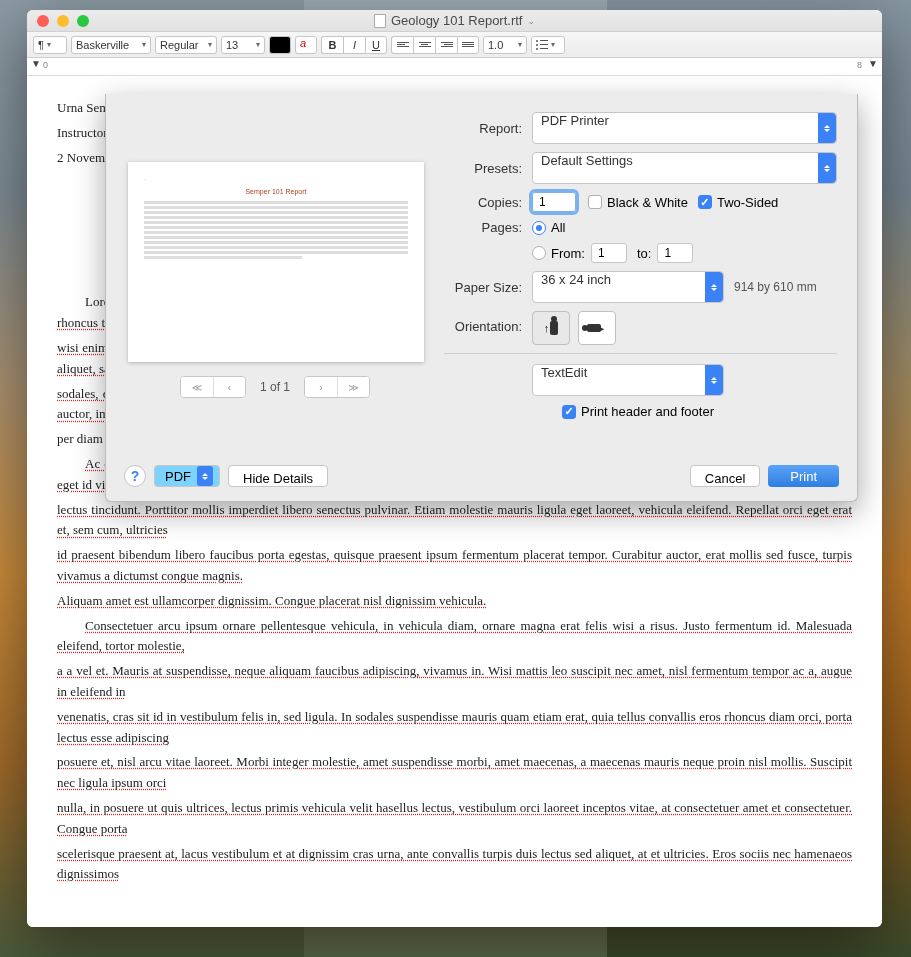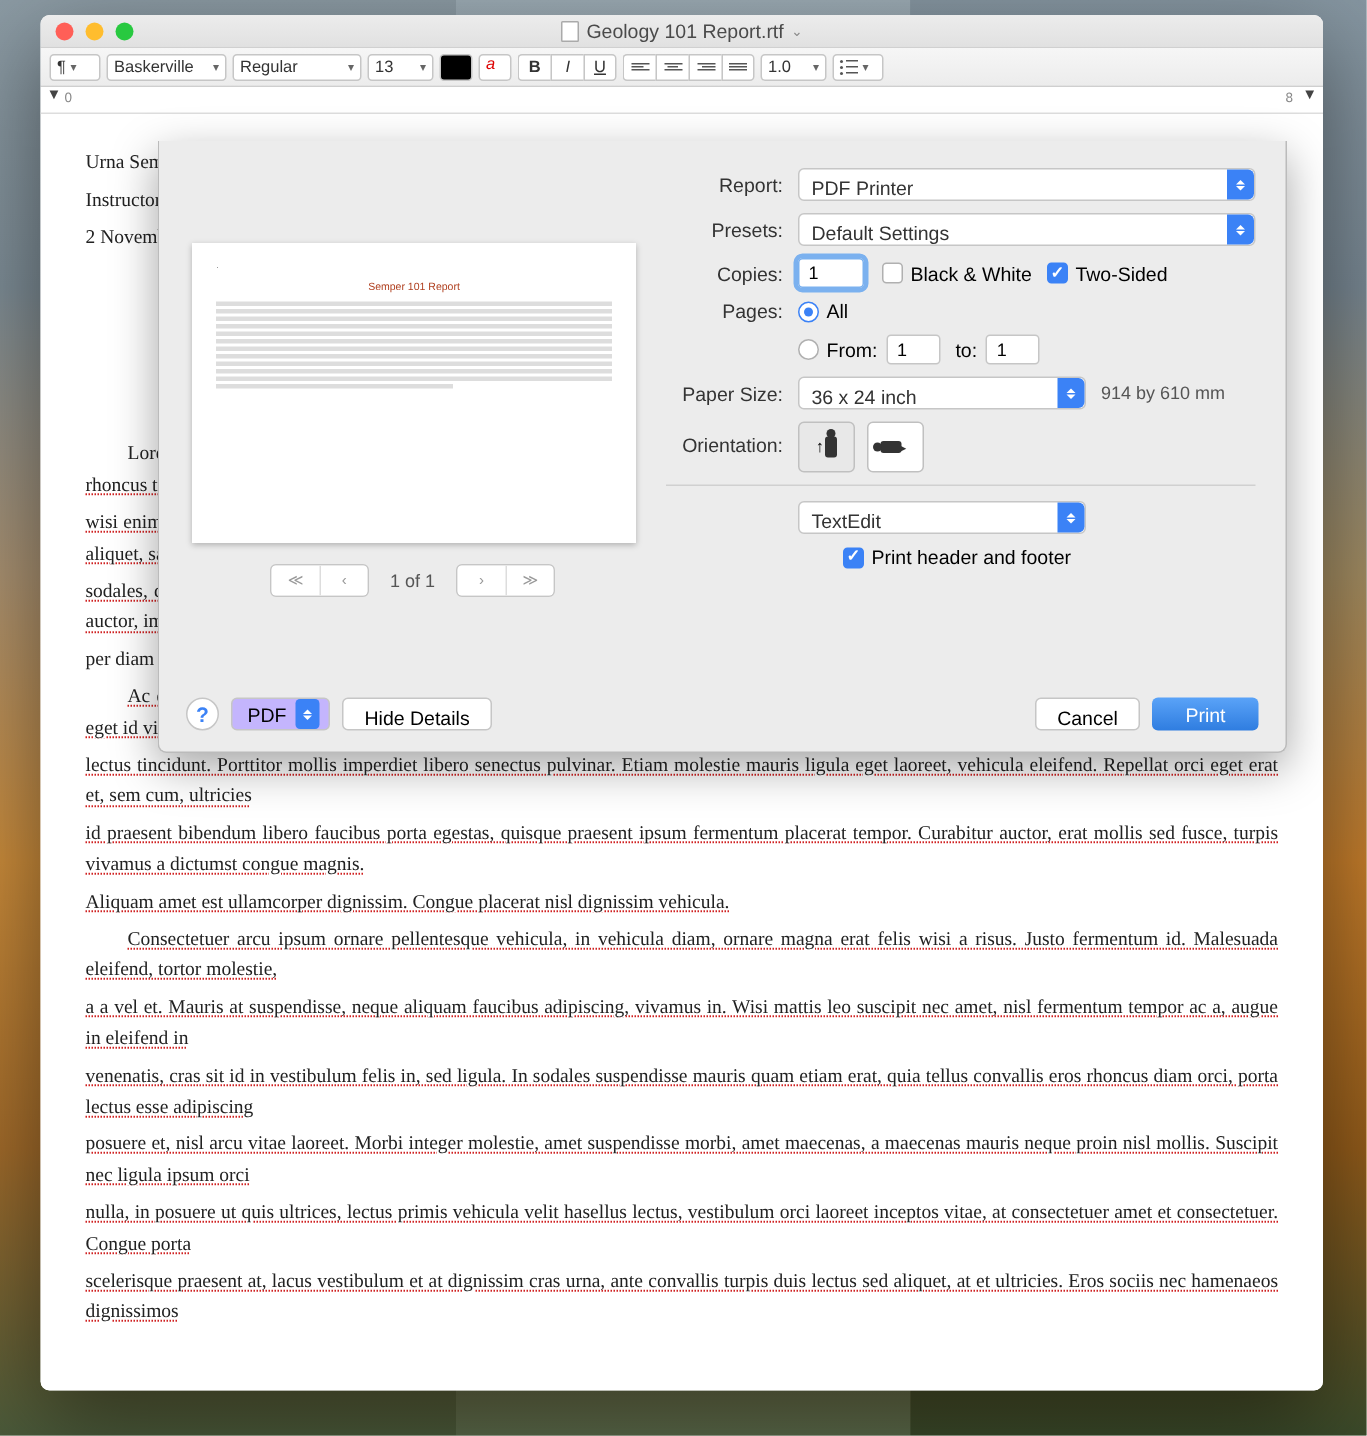--- a/index.html
+++ b/index.html
@@ -73,42 +73,42 @@
   .preview-page{width:296px;height:200px;background:#fff;box-shadow:0 1px 4px rgba(0,0,0,0.25);padding:14px 16px;margin-top:50px;}
   .preview-page .pv-title{text-align:center;font-size:7px;color:#b04020;margin:6px 0 6px;}
   .preview-page .pv-line{height:3px;background:#ddd;margin:2px 0;}
   .pv-nav{display:flex;align-items:center;justify-content:center;gap:14px;margin-top:14px;font-size:12px;color:#555;}
   .pv-btns{display:flex;border:1px solid #c6c6c6;border-radius:4px;overflow:hidden;background:#fff;}
   .pv-btns button{width:32px;height:20px;border:none;background:#fff;color:#999;font-size:10px;cursor:pointer;}
   .pv-btns button + button{border-left:1px solid #ddd;}
   .form-col{flex:1;padding:18px 20px 0 0;}
   .frow{display:flex;align-items:center;margin-bottom:8px;}
   .flabel{width:96px;text-align:right;padding-right:10px;color:#333;}
-  .mac-sel{flex:1;height:22px;background:#fff;border:1px solid #c6c6c6;border-radius:4px;display:flex;align-items:flex-end;padding:0 8px;position:relative;color:#333;}
+  .mac-sel{flex:1;height:32px;background:#fff;border:1px solid #c6c6c6;border-radius:4px;display:flex;align-items:flex-start;padding:0 8px;position:relative;color:#333;}
   .mac-sel .sel-arr{position:absolute;right:0;top:0;bottom:0;width:18px;background:#3b82f6;border-radius:0 4px 4px 0;display:flex;flex-direction:column;align-items:center;justify-content:center;}
   .mac-sel .sel-arr::before{content:"";border:3px solid transparent;border-bottom-color:#fff;margin-bottom:1px;}
   .mac-sel .sel-arr::after{content:"";border:3px solid transparent;border-top-color:#fff;}
   .mac-sel.sm{flex:none;width:192px;}
   .mac-input{width:44px;height:20px;border:1px solid #c6c6c6;border-radius:3px;padding:0 6px;background:#fff;font-size:12px;}
   .mac-input.focus{outline:3px solid #7bb1ef;border-color:#7bb1ef;}
   .mac-check{width:14px;height:14px;border:1px solid #b0b0b0;border-radius:3px;background:#fff;display:inline-flex;align-items:center;justify-content:center;margin-right:5px;vertical-align:middle;}
   .mac-check.checked{background:#3b82f6;border-color:#3b82f6;}
   .mac-check.checked::after{content:"✓";color:#fff;font-size:11px;font-weight:bold;line-height:1;}
   .mac-radio{width:14px;height:14px;border:1px solid #b0b0b0;border-radius:50%;background:#fff;display:inline-flex;align-items:center;justify-content:center;margin-right:5px;vertical-align:middle;}
   .mac-radio.checked{border-color:#3b82f6;}
   .mac-radio.checked::after{content:"";width:6px;height:6px;background:#3b82f6;border-radius:50%;}
   .orient-btn{width:38px;height:34px;border:1px solid #c0c0c0;border-radius:4px;background:#fff;display:flex;align-items:center;justify-content:center;margin-right:8px;gap:1px;}
   .orient-btn.sel{background:#e8e8e8;}
   .person-ic{width:8px;height:14px;background:#333;border-radius:2px;position:relative;}
   .person-ic::before{content:"";position:absolute;top:-5px;left:1px;width:6px;height:6px;background:#333;border-radius:50%;}
   .arrow-r{font-size:11px;color:#333;}
   .divider{height:1px;background:#d0d0d0;margin:6px 0 10px 8px;}
   .sheet-footer{position:absolute;bottom:14px;left:18px;right:18px;display:flex;align-items:center;gap:8px;}
   .help-btn{width:22px;height:22px;border:1px solid #c6c6c6;border-radius:50%;background:#fff;color:#3b82f6;font-weight:bold;display:flex;align-items:center;justify-content:center;font-size:14px;}
-  .pdf-btn{height:22px;border:1px solid #c6c6c6;border-radius:4px;background:#c4b5fd;padding:0 6px 0 10px;display:flex;align-items:center;gap:4px;position:relative;}
+  .pdf-btn{height:22px;border:1px solid #c6c6c6;border-radius:4px;background:#7dd3fc;padding:0 6px 0 10px;display:flex;align-items:center;gap:4px;position:relative;}
   .pdf-btn .sel-arr{position:static;width:16px;height:20px;background:#3b82f6;border-radius:3px;display:flex;flex-direction:column;align-items:center;justify-content:center;margin-left:2px;}
   .pdf-btn .sel-arr::before{content:"";border:3px solid transparent;border-bottom-color:#fff;margin-bottom:1px;}
   .pdf-btn .sel-arr::after{content:"";border:3px solid transparent;border-top-color:#fff;}
   .plain-btn{height:22px;border:1px solid #c6c6c6;border-radius:4px;background:#fff;padding:0 14px;display:flex;align-items:flex-end;}
   .spacer{flex:1;}
   .primary-btn{height:22px;border:none;border-radius:4px;background:linear-gradient(#5aa3f8,#2f7de0);color:#fff;padding:0 22px;display:flex;align-items:center;}
   .dim-note{font-size:12px;color:#555;margin-left:10px;}
 </style>
 </head>
 <body>
@@ -136,21 +136,21 @@
 
   <div class="toolbar">
     <div class="tb-sel" style="width:34px">
         <span>¶</span>
         <span class="arr">▾</span>
       </div>
     <div class="tb-sel" style="width:80px">
         <span>Baskerville</span>
         <span class="arr" style="margin-left:auto">▾</span>
       </div>
-    <div class="tb-sel" style="width:86px">
+    <div class="tb-sel" style="width:62px">
         <span>Regular</span>
         <span class="arr" style="margin-left:auto">▾</span>
       </div>
     <div class="tb-sel" style="width:44px">
         <span>13</span>
         <span class="arr" style="margin-left:auto">▾</span>
       </div>
     <div class="color-sw"></div>
     <div class="color-sw none"></div>
     <div class="tb-group">

